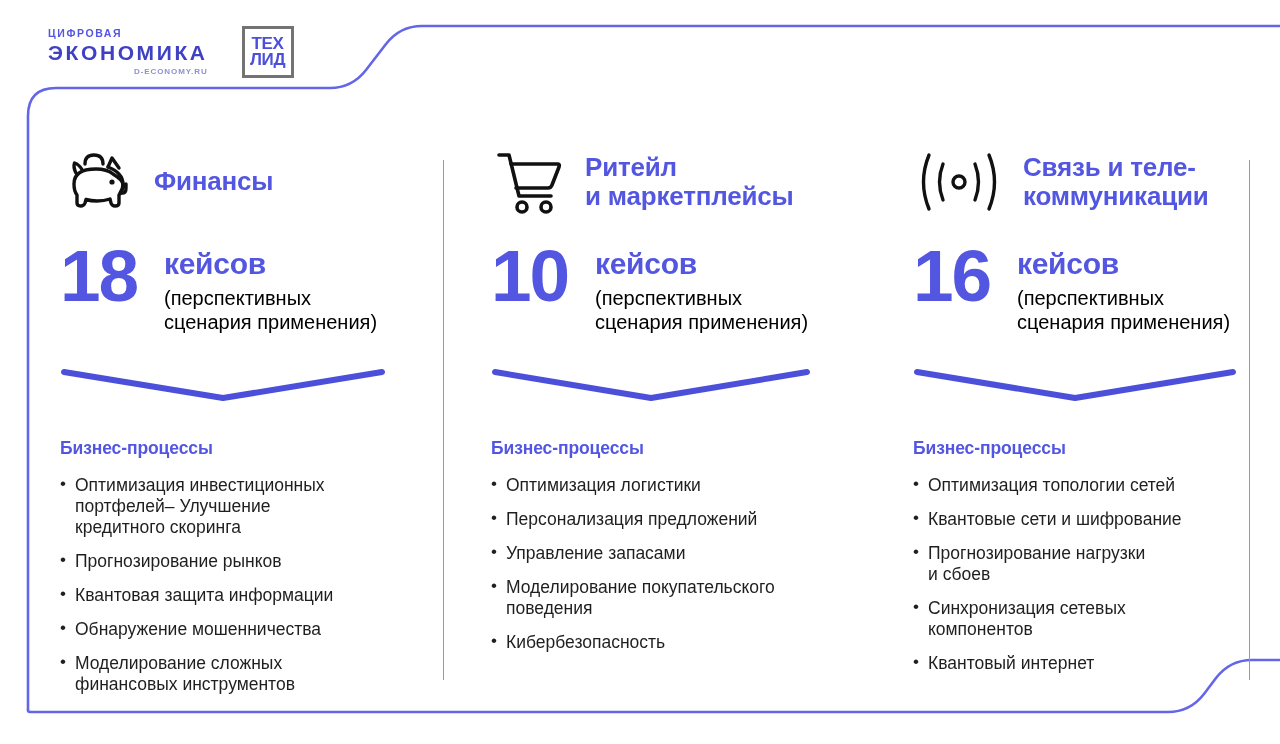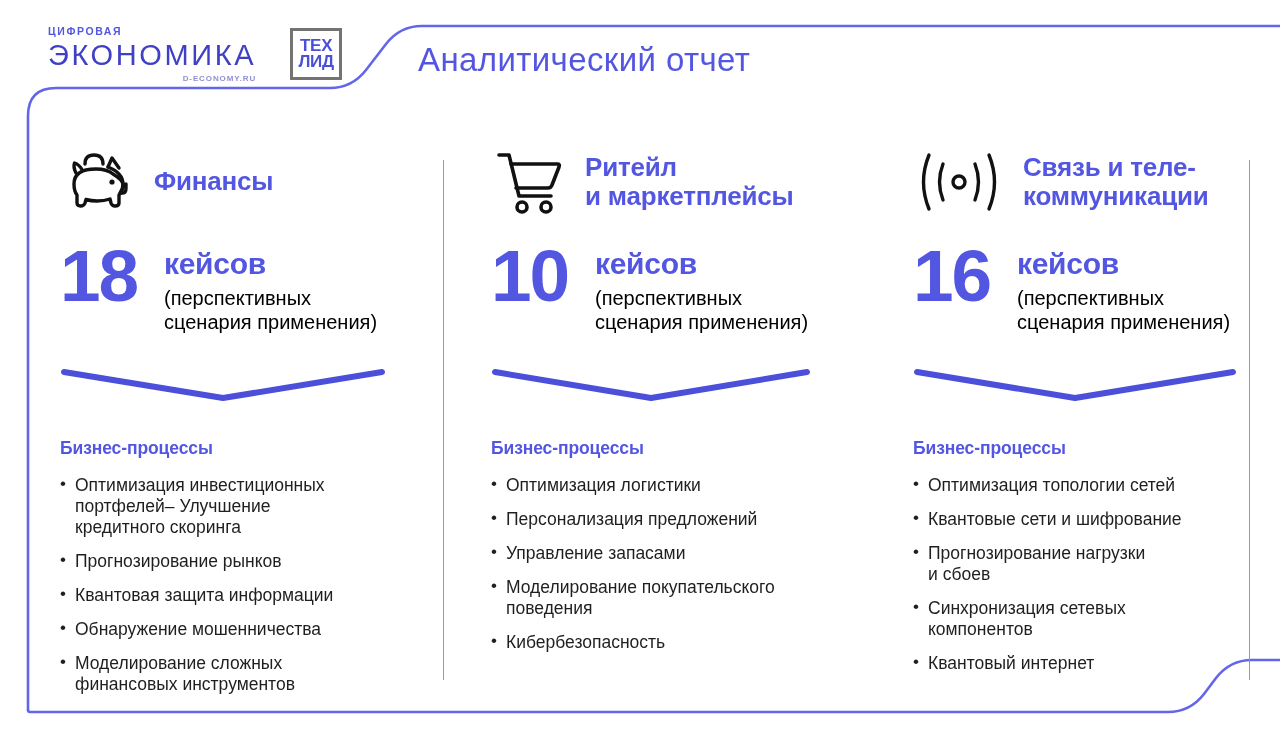--- a/index.html
+++ b/index.html
@@ -18,21 +18,21 @@
   .logo-zone {
     position: absolute; left: 48px; top: 26px;
     display: flex; align-items: center; gap: 34px;
   }
   .de-logo { display: flex; flex-direction: column; align-items: flex-start; line-height: 1; justify-content: flex-end; }
   .de-top {
     font-size: 10.5px; font-weight: 700; letter-spacing: 1.6px;
     color: #5356e0;
   }
   .de-main {
-    font-size: 29px; font-weight: 400; letter-spacing: 2.6px;
+    font-size: 21px; font-weight: 700; letter-spacing: 2.6px;
     color: #3f40c4; margin-top: 4px;
   }
   .de-sub {
     font-size: 8px; font-weight: 700; letter-spacing: 0.9px;
     color: #8f91cf; align-self: flex-end; margin-top: 5px;
   }
   .tl-logo {
     width: 52px; height: 52px; border: 3px solid #737373;
     display: flex; flex-direction: column; align-items: center; justify-content: center;
     line-height: 0.95;
@@ -137,21 +137,20 @@
       <div class="de-top">ЦИФРОВАЯ</div>
       <div class="de-main">ЭКОНОМИКА</div>
       <div class="de-sub">D-ECONOMY.RU</div>
     </div>
     <div class="tl-logo">
       <div class="tl-l1">ТЕХ</div>
       <div class="tl-l2">ЛИД</div>
     </div>
   </div>
 
-  <div class="report-title">Аналитический отчет</div>
 
   <div class="columns">
 
     <div class="col col-1">
       <div class="col-head">
         <div class="col-icon">
           <svg width="70" height="62" viewBox="0 0 70 62">
             <g fill="none" stroke="#111" stroke-width="3.4" stroke-linecap="round" stroke-linejoin="round">
               <path d="M22 13 Q22 4 31 4 Q40 4 40 13"></path>
               <path d="M13 22 Q10 16 11.5 12 Q16 13.5 19 18.5"></path>

